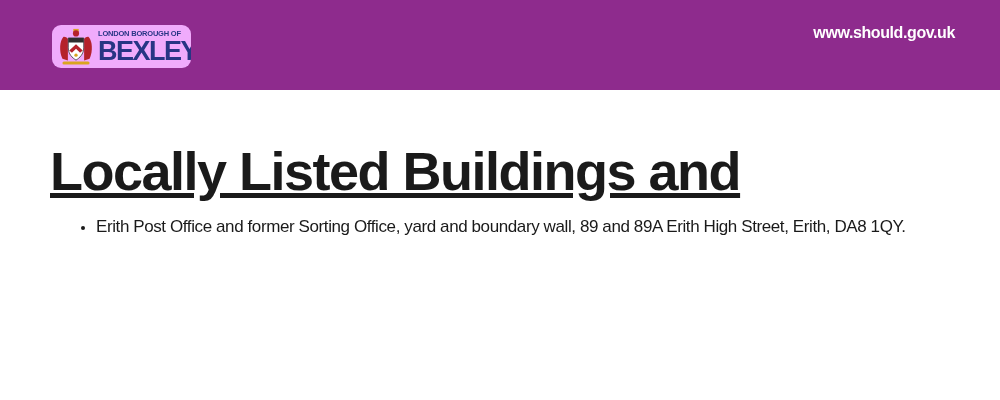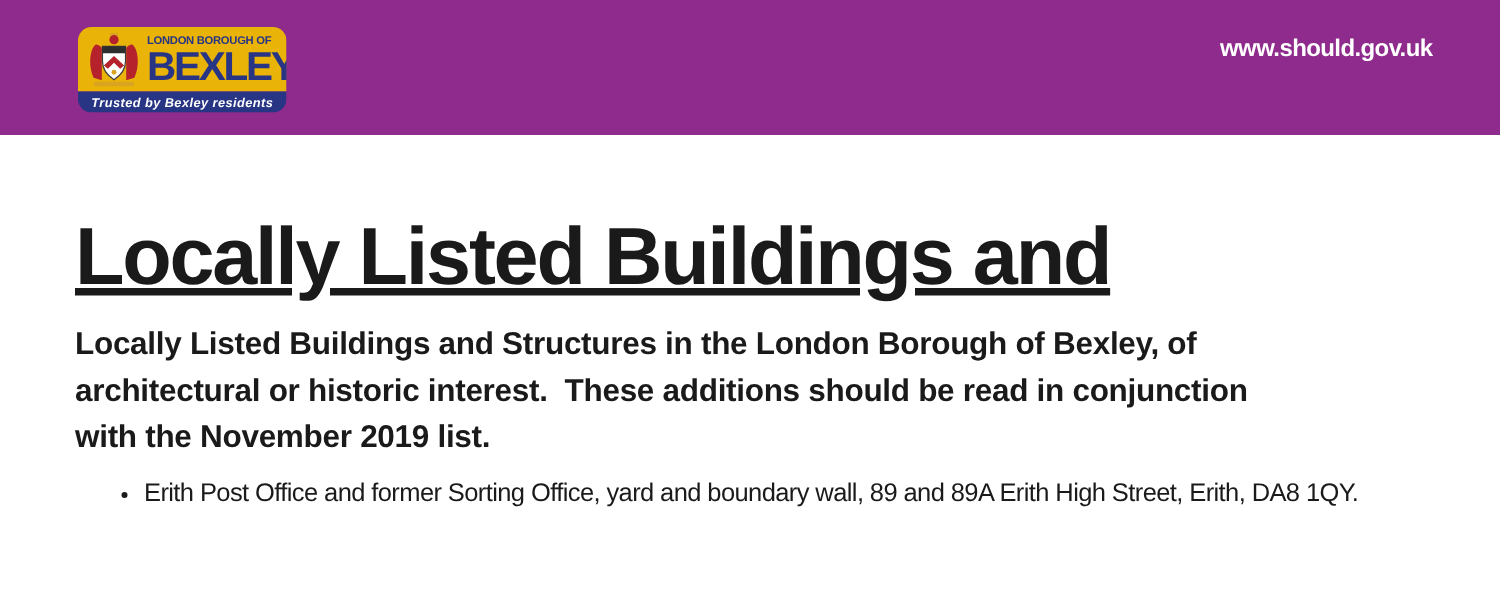--- a/index.html
+++ b/index.html
@@ -26,21 +26,21 @@
   .logo {
     display: block;
     width: 139px;
     border-radius: 9px;
     overflow: hidden;
     cursor: pointer;
     flex: 0 0 auto;
     margin-top: 2px;
   }
   .logo-top {
-    background: #eab308;
+    background: #f0abfc;
     height: 43px;
     display: flex;
     align-items: center;
     padding: 2px 3px 1px 4px;
     box-sizing: border-box;
   }
   .crest {
     flex: 0 0 auto;
     width: 40px;
     height: 38px;
@@ -157,32 +157,26 @@
           <circle cx="22" cy="30" r="1.8" fill="#d9a520"></circle>
 
           <rect x="7" y="37" width="30" height="3.4" rx="1.7" fill="#d9a520"></rect>
         </svg>
       </span>
       <span class="logo-text">
         <span class="logo-small">LONDON BOROUGH OF</span>
         <span class="logo-name">BEXLEY</span>
       </span>
     </div>
-    <div class="logo-strip">Trusted by Bexley residents</div>
   </a>
   <div class="site-url">www.should.gov.uk</div>
 </header>
 
 <main class="content">
   <h1 class="page-title">
     <span class="title-line">Locally Listed Buildings and</span>
   </h1>
 
-  <p class="intro">
-    <span class="intro-line">Locally Listed Buildings and Structures in the London Borough of Bexley, of</span>
-    <span class="intro-line">architectural or historic interest.  These additions should be read in conjunction</span>
-    <span class="intro-line">with the November 2019 list.</span>
-  </p>
 
   <ul class="additions-list">
     <li>Erith Post Office and former Sorting Office, yard and boundary wall, 89 and 89A Erith High Street, Erith, DA8 1QY.</li>
   </ul>
 </main>
 
 </body></html>

